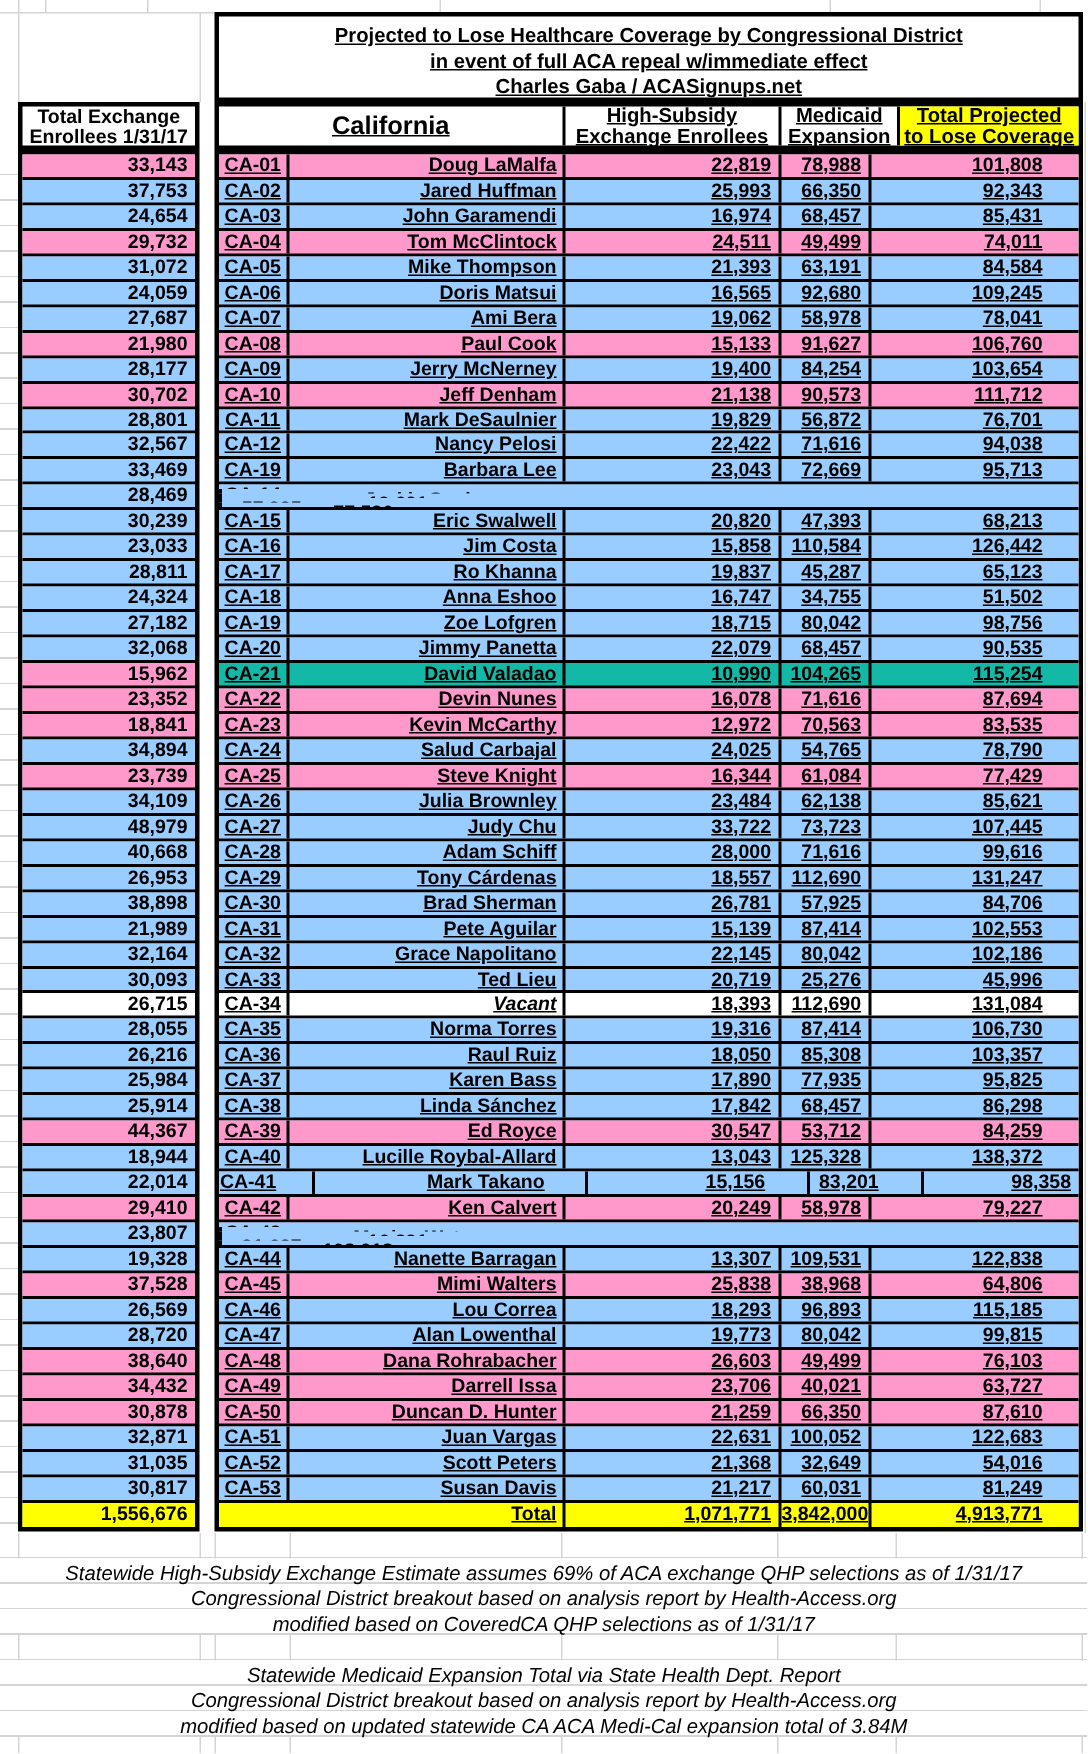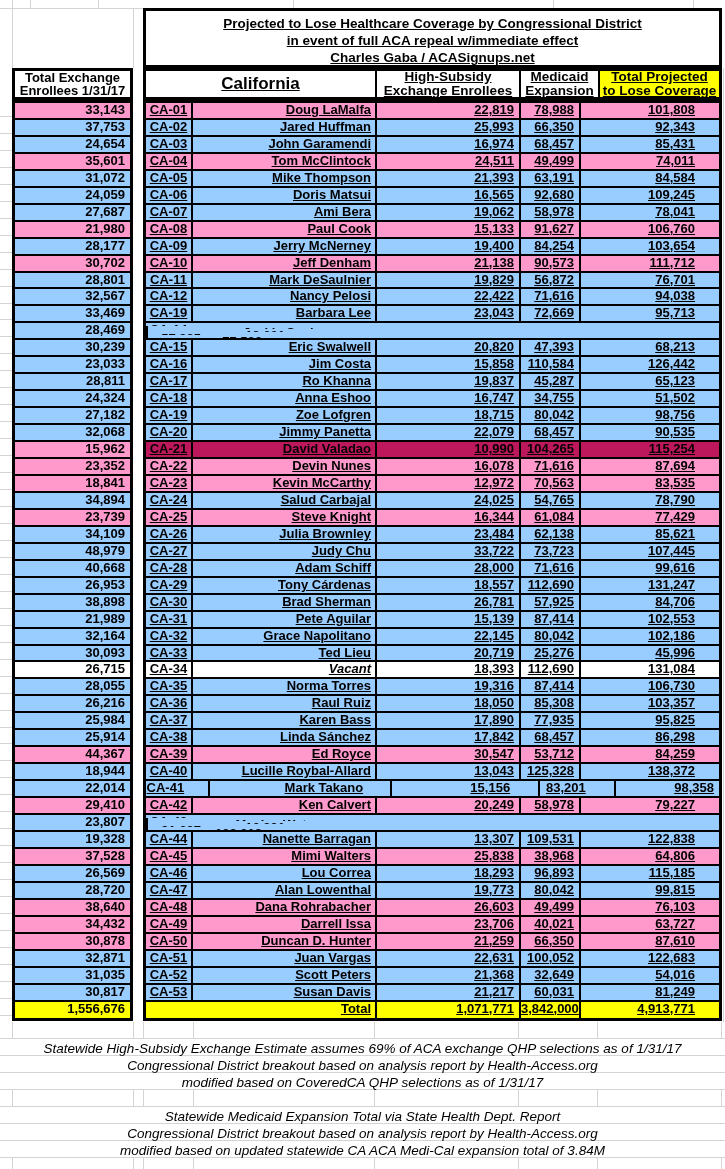--- a/index.html
+++ b/index.html
@@ -113,21 +113,21 @@
 
   <div class="left-table">
     <div class="left-header">
       <div>Total Exchange</div>
       <div>Enrollees 1/31/17</div>
     </div>
     <div class="left-box" id="left-body">
       <div class="lrow" style="background: rgb(255, 153, 204);">33,143</div>
         <div class="lrow" style="background: rgb(153, 204, 255); padding-left: 27px;">37,753</div>
         <div class="lrow" style="background: rgb(153, 204, 255);">24,654</div>
-        <div class="lrow" style="background: rgb(255, 153, 204);">35,601</div>
+        <div class="lrow" style="background: rgb(255, 153, 204);">29,732</div>
         <div class="lrow" style="background: rgb(153, 204, 255);">31,072</div>
         <div class="lrow" style="background: rgb(153, 204, 255);">24,059</div>
         <div class="lrow" style="background: rgb(153, 204, 255);">27,687</div>
         <div class="lrow" style="background: rgb(255, 153, 204);">21,980</div>
         <div class="lrow" style="background: rgb(153, 204, 255);">28,177</div>
         <div class="lrow" style="background: rgb(255, 153, 204);">30,702</div>
         <div class="lrow" style="background: rgb(153, 204, 255);">28,801</div>
         <div class="lrow" style="background: rgb(153, 204, 255);">32,567</div>
         <div class="lrow" style="background: rgb(153, 204, 255);">33,469</div>
         <div class="lrow" style="background: rgb(153, 204, 255);">28,469</div>
@@ -333,21 +333,21 @@
     <div class="cell c-med">80,042</div>
     <div class="cell c-tot">98,756</div>
   </div>
         <div class="mrow" style="background: rgb(153, 204, 255);">
     <div class="cell c-dist">CA-20</div>
     <div class="cell c-name">Jimmy Panetta</div>
     <div class="cell c-hs">22,079</div>
     <div class="cell c-med">68,457</div>
     <div class="cell c-tot">90,535</div>
   </div>
-        <div class="mrow" style="background: #be185d;">
+        <div class="mrow" style="background: #14b8a6;">
     <div class="cell c-dist">CA-21</div>
     <div class="cell c-name">David Valadao</div>
     <div class="cell c-hs">10,990</div>
     <div class="cell c-med">104,265</div>
     <div class="cell c-tot">115,254</div>
   </div>
         <div class="mrow" style="background: rgb(255, 153, 204);">
     <div class="cell c-dist">CA-22</div>
     <div class="cell c-name">Devin Nunes</div>
     <div class="cell c-hs">16,078</div>

